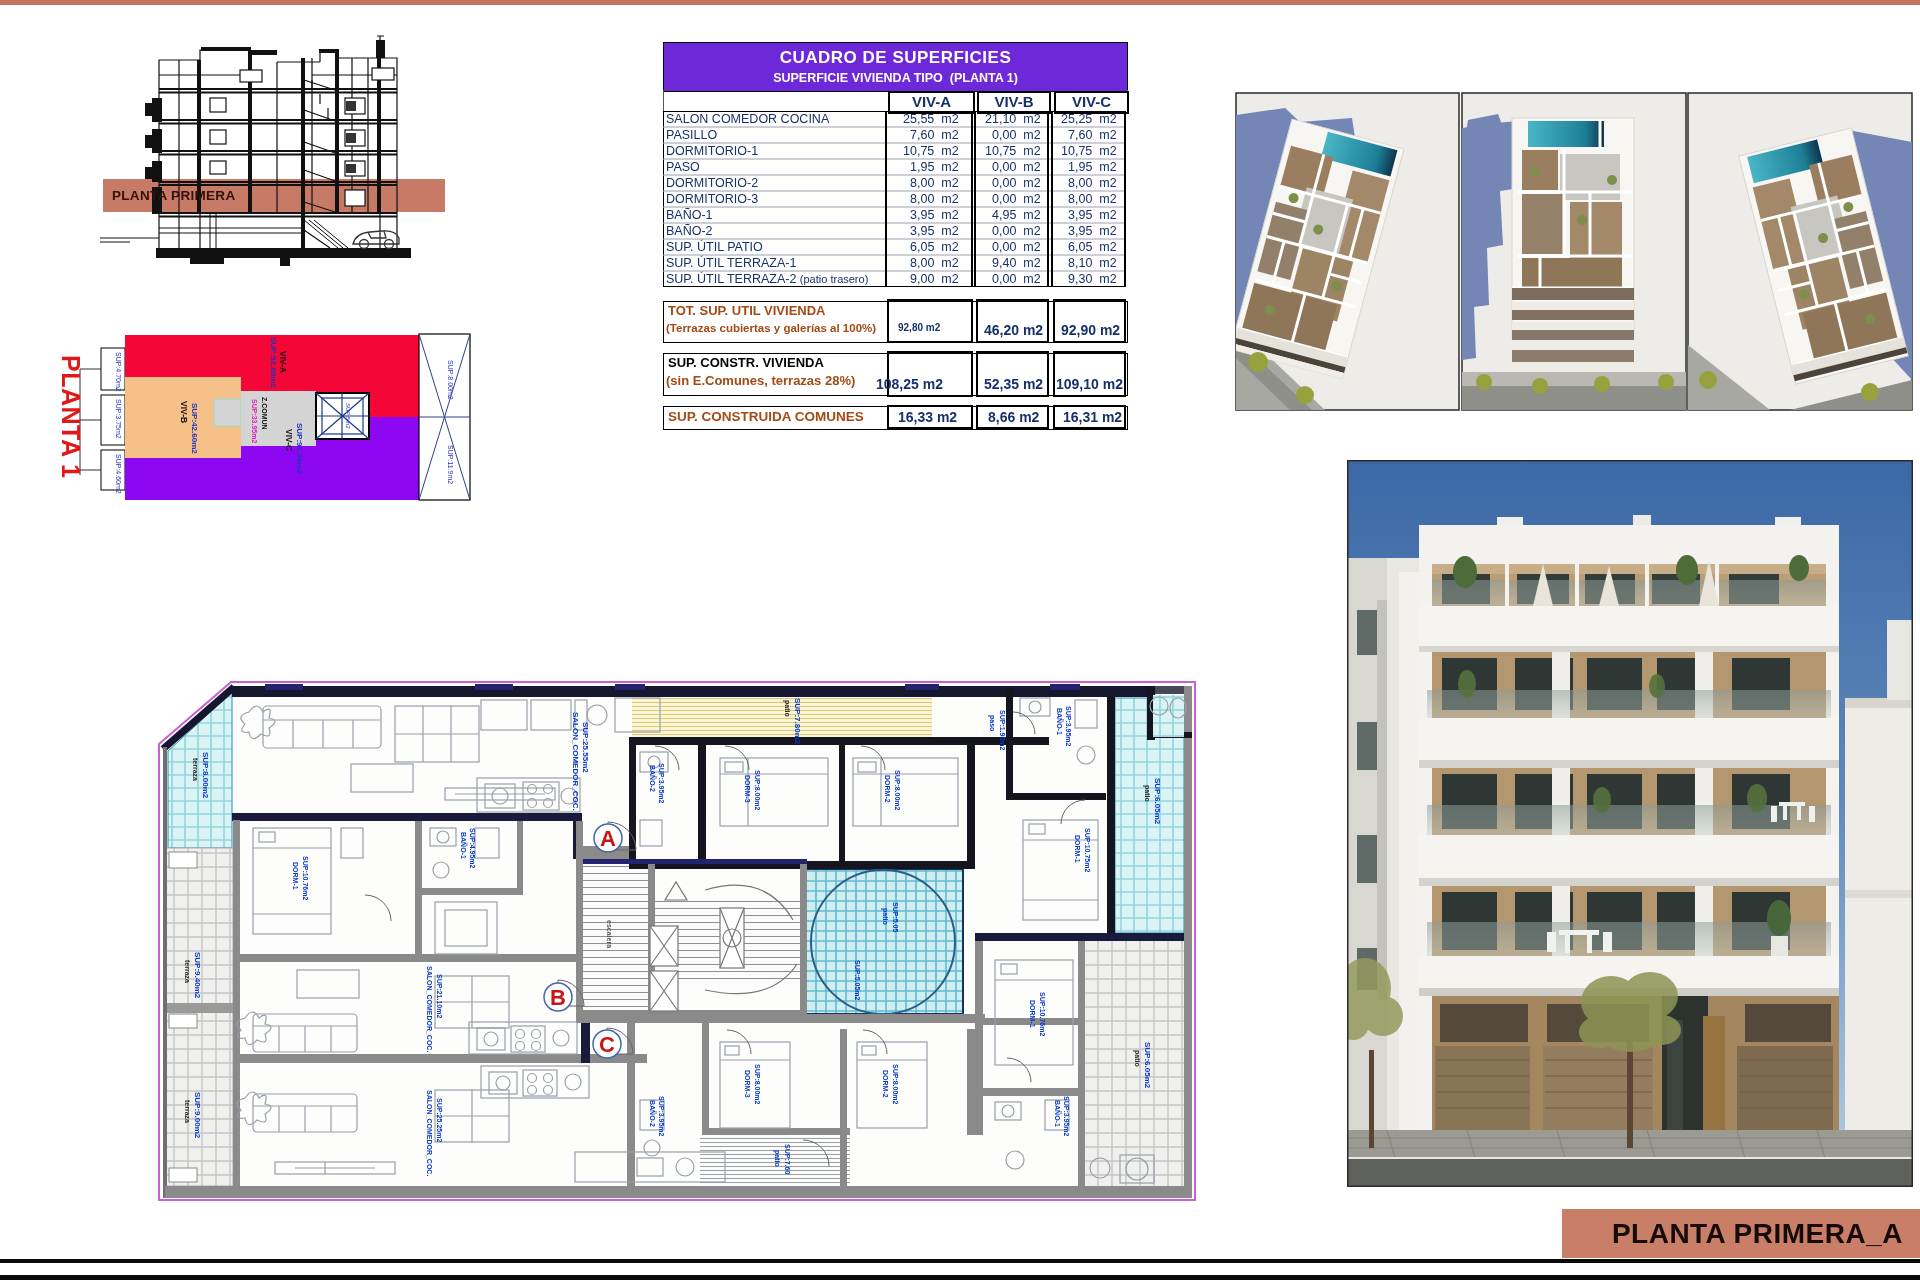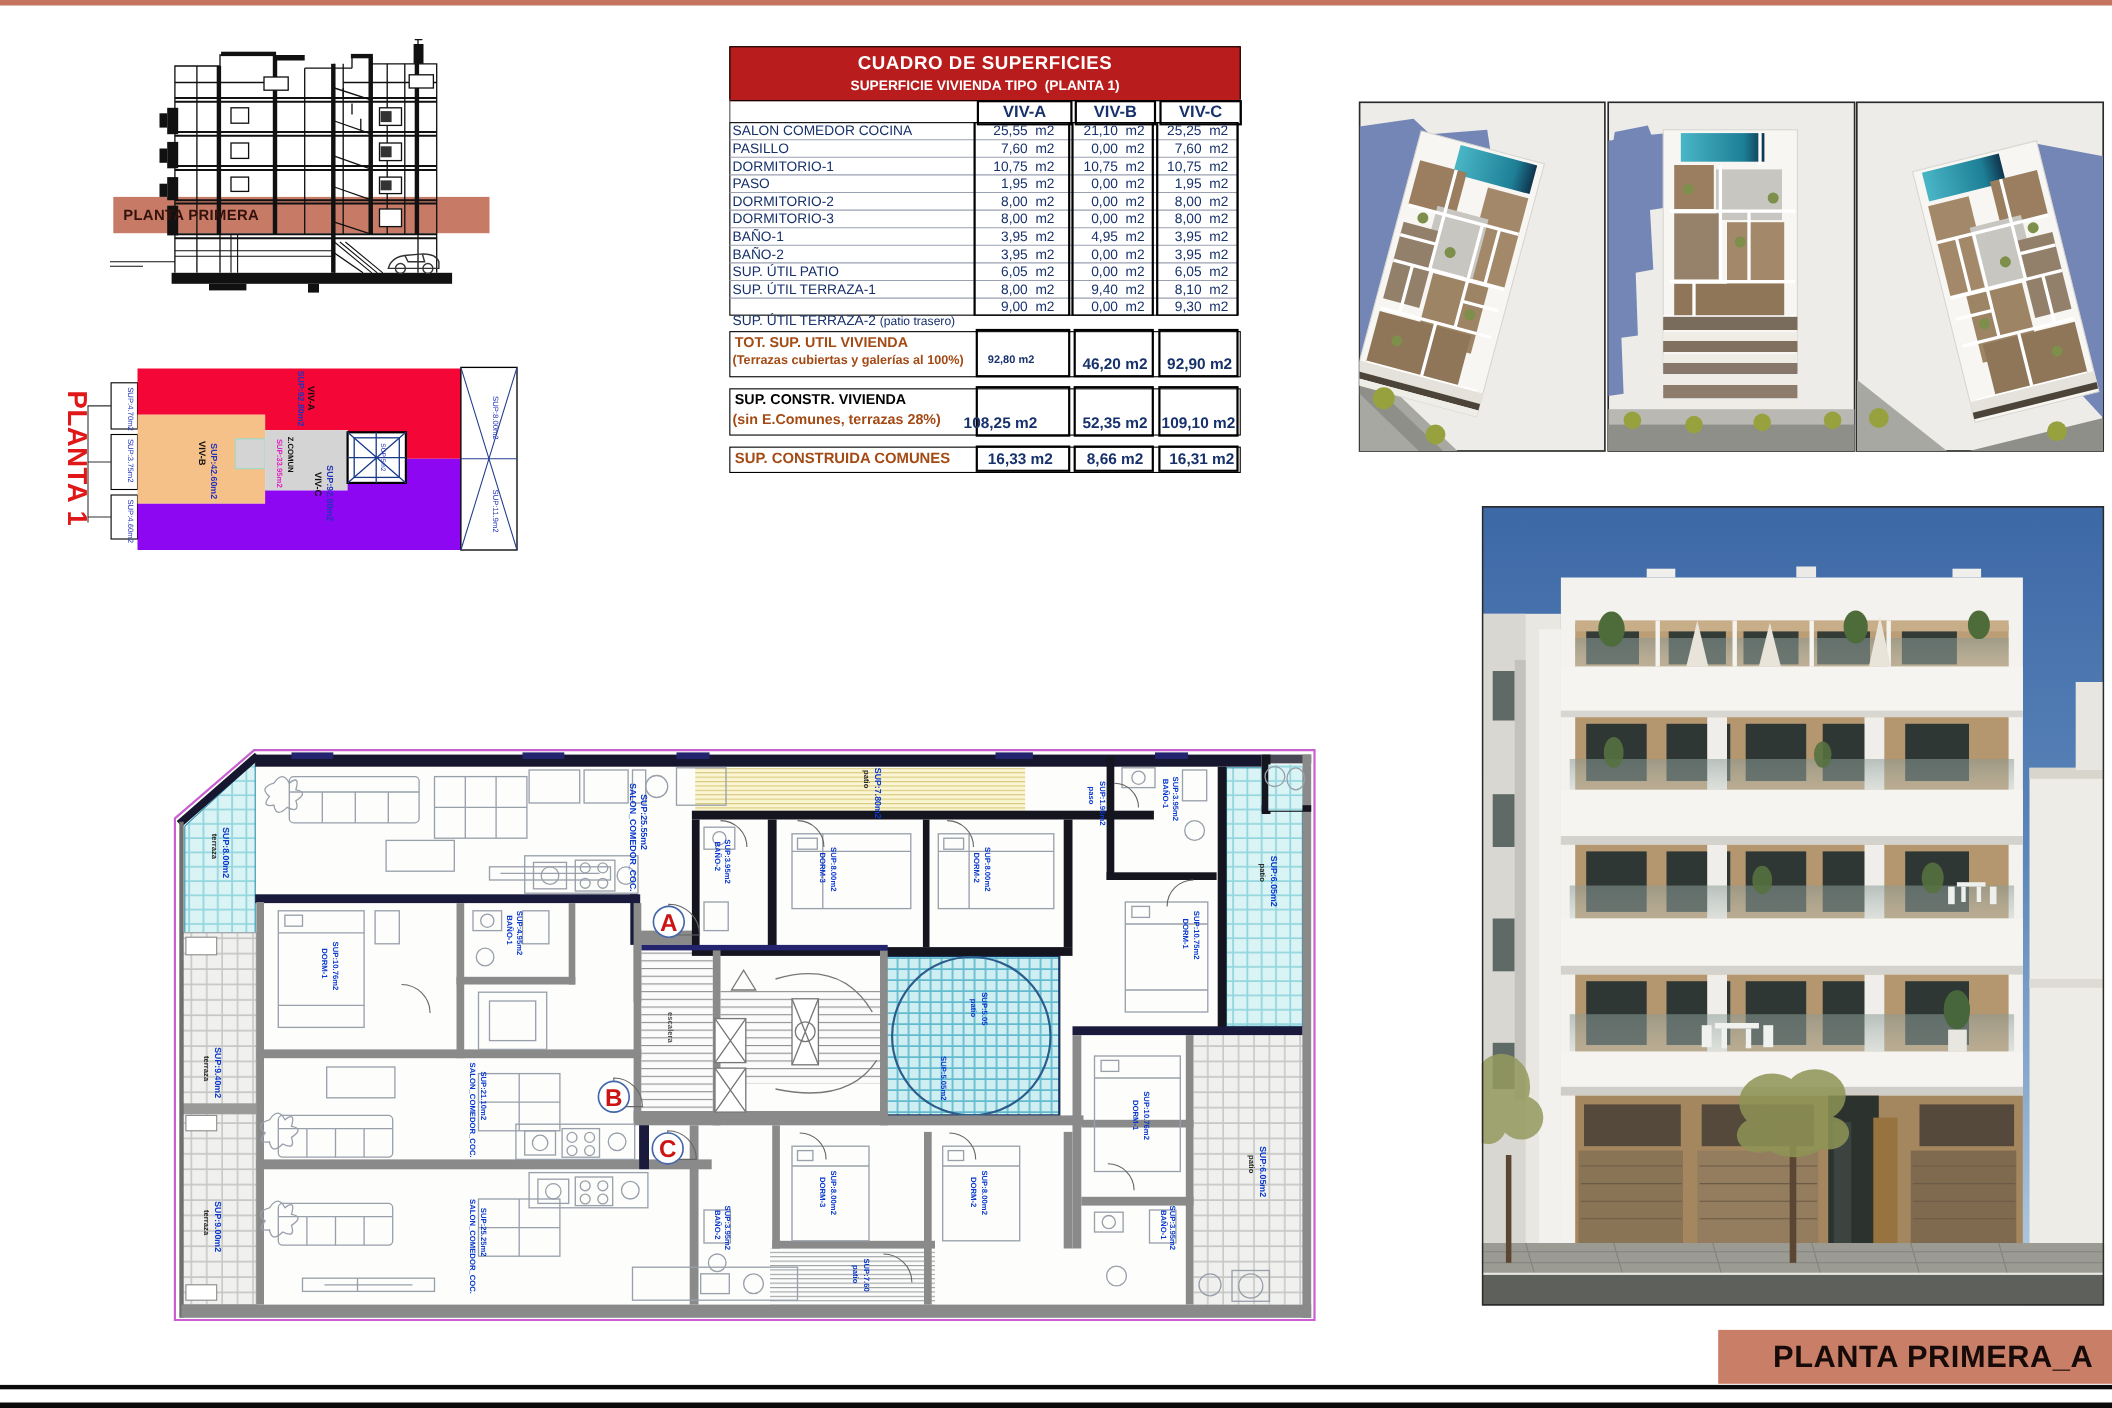--- a/index.html
+++ b/index.html
@@ -134,21 +134,21 @@
     <text transform="translate(398,35) rotate(90)" font-size="7" fill="#2233bb">SUP:8.00m2</text>
     <text transform="translate(398,120) rotate(90)" font-size="7" fill="#2233bb">SUP:11.9m2</text>
     <text transform="translate(296,78) rotate(90)" font-size="6" fill="#2233bb">SUP:5m2</text>
   </g>
 
   <text transform="translate(12,30) rotate(90)" font-family="Liberation Sans,sans-serif" font-size="25" font-weight="bold" fill="#e01818" letter-spacing="0.5">PLANTA 1</text>
 </svg>
 
 <div class="abs" style="left:663px;top:42px;width:465px;height:386px;font-family:'Liberation Sans',sans-serif;">
 
-  <div class="abs" style="left:0;top:0;width:463px;height:48px;background:#b91c1c;border:1px solid #000;color:#fff;text-align:center;">
+  <div class="abs" style="left:0;top:0;width:463px;height:48px;background:#6d28d9;border:1px solid #000;color:#fff;text-align:center;">
     <div style="font-size:17px;font-weight:bold;margin-top:5px;letter-spacing:0.5px;">CUADRO DE SUPERFICIES</div>
     <div style="font-size:12.5px;font-weight:bold;margin-top:3px;">SUPERFICIE VIVIENDA TIPO&nbsp; (PLANTA 1)</div>
   </div>
 
   <div class="abs" style="left:0;top:48px;width:463px;height:21px;border-left:1px solid #555;border-right:1px solid #555;">
     <div class="abs" style="left:224px;top:1px;width:83px;height:19px;border:2px solid #000;color:#17316b;font-weight:bold;font-size:15px;text-align:center;">VIV-A</div>
     <div class="abs" style="left:313px;top:1px;width:70px;height:19px;border:2px solid #000;color:#17316b;font-weight:bold;font-size:15px;text-align:center;">VIV-B</div>
     <div class="abs" style="left:390px;top:1px;width:71px;height:19px;border:2px solid #000;color:#17316b;font-weight:bold;font-size:15px;text-align:center;">VIV-C</div>
   </div>
 
@@ -157,21 +157,21 @@
     <div class="abs" style="left:3px;top:1px;">SALON COMEDOR COCINA</div>
     <div class="abs" style="left:3px;top:17px;">PASILLO</div>
     <div class="abs" style="left:3px;top:33px;">DORMITORIO-1</div>
     <div class="abs" style="left:3px;top:49px;">PASO</div>
     <div class="abs" style="left:3px;top:65px;">DORMITORIO-2</div>
     <div class="abs" style="left:3px;top:81px;">DORMITORIO-3</div>
     <div class="abs" style="left:3px;top:97px;">BAÑO-1</div>
     <div class="abs" style="left:3px;top:113px;">BAÑO-2</div>
     <div class="abs" style="left:3px;top:129px;">SUP. ÚTIL PATIO</div>
     <div class="abs" style="left:3px;top:145px;">SUP. ÚTIL TERRAZA-1</div>
-    <div class="abs" style="left:3px;top:161px;margin-top:12px;">SUP. ÚTIL TERRAZA-2 <span style="font-size:11px">(patio trasero)</span></div>
+    <div class="abs" style="left:3px;top:161px;">SUP. ÚTIL TERRAZA-2 <span style="font-size:11px">(patio trasero)</span></div>
   </div>
 
   <svg class="abs" style="left:0;top:69px;" width="463" height="176">
     <g stroke="#9aa0b0" stroke-width="1">
       <line x1="0" y1="16" x2="463" y2="16"></line>
           <line x1="0" y1="32" x2="463" y2="32"></line>
       <line x1="0" y1="48" x2="463" y2="48"></line>
           <line x1="0" y1="64" x2="463" y2="64"></line>
       <line x1="0" y1="80" x2="463" y2="80"></line>
           <line x1="0" y1="96" x2="463" y2="96"></line>

